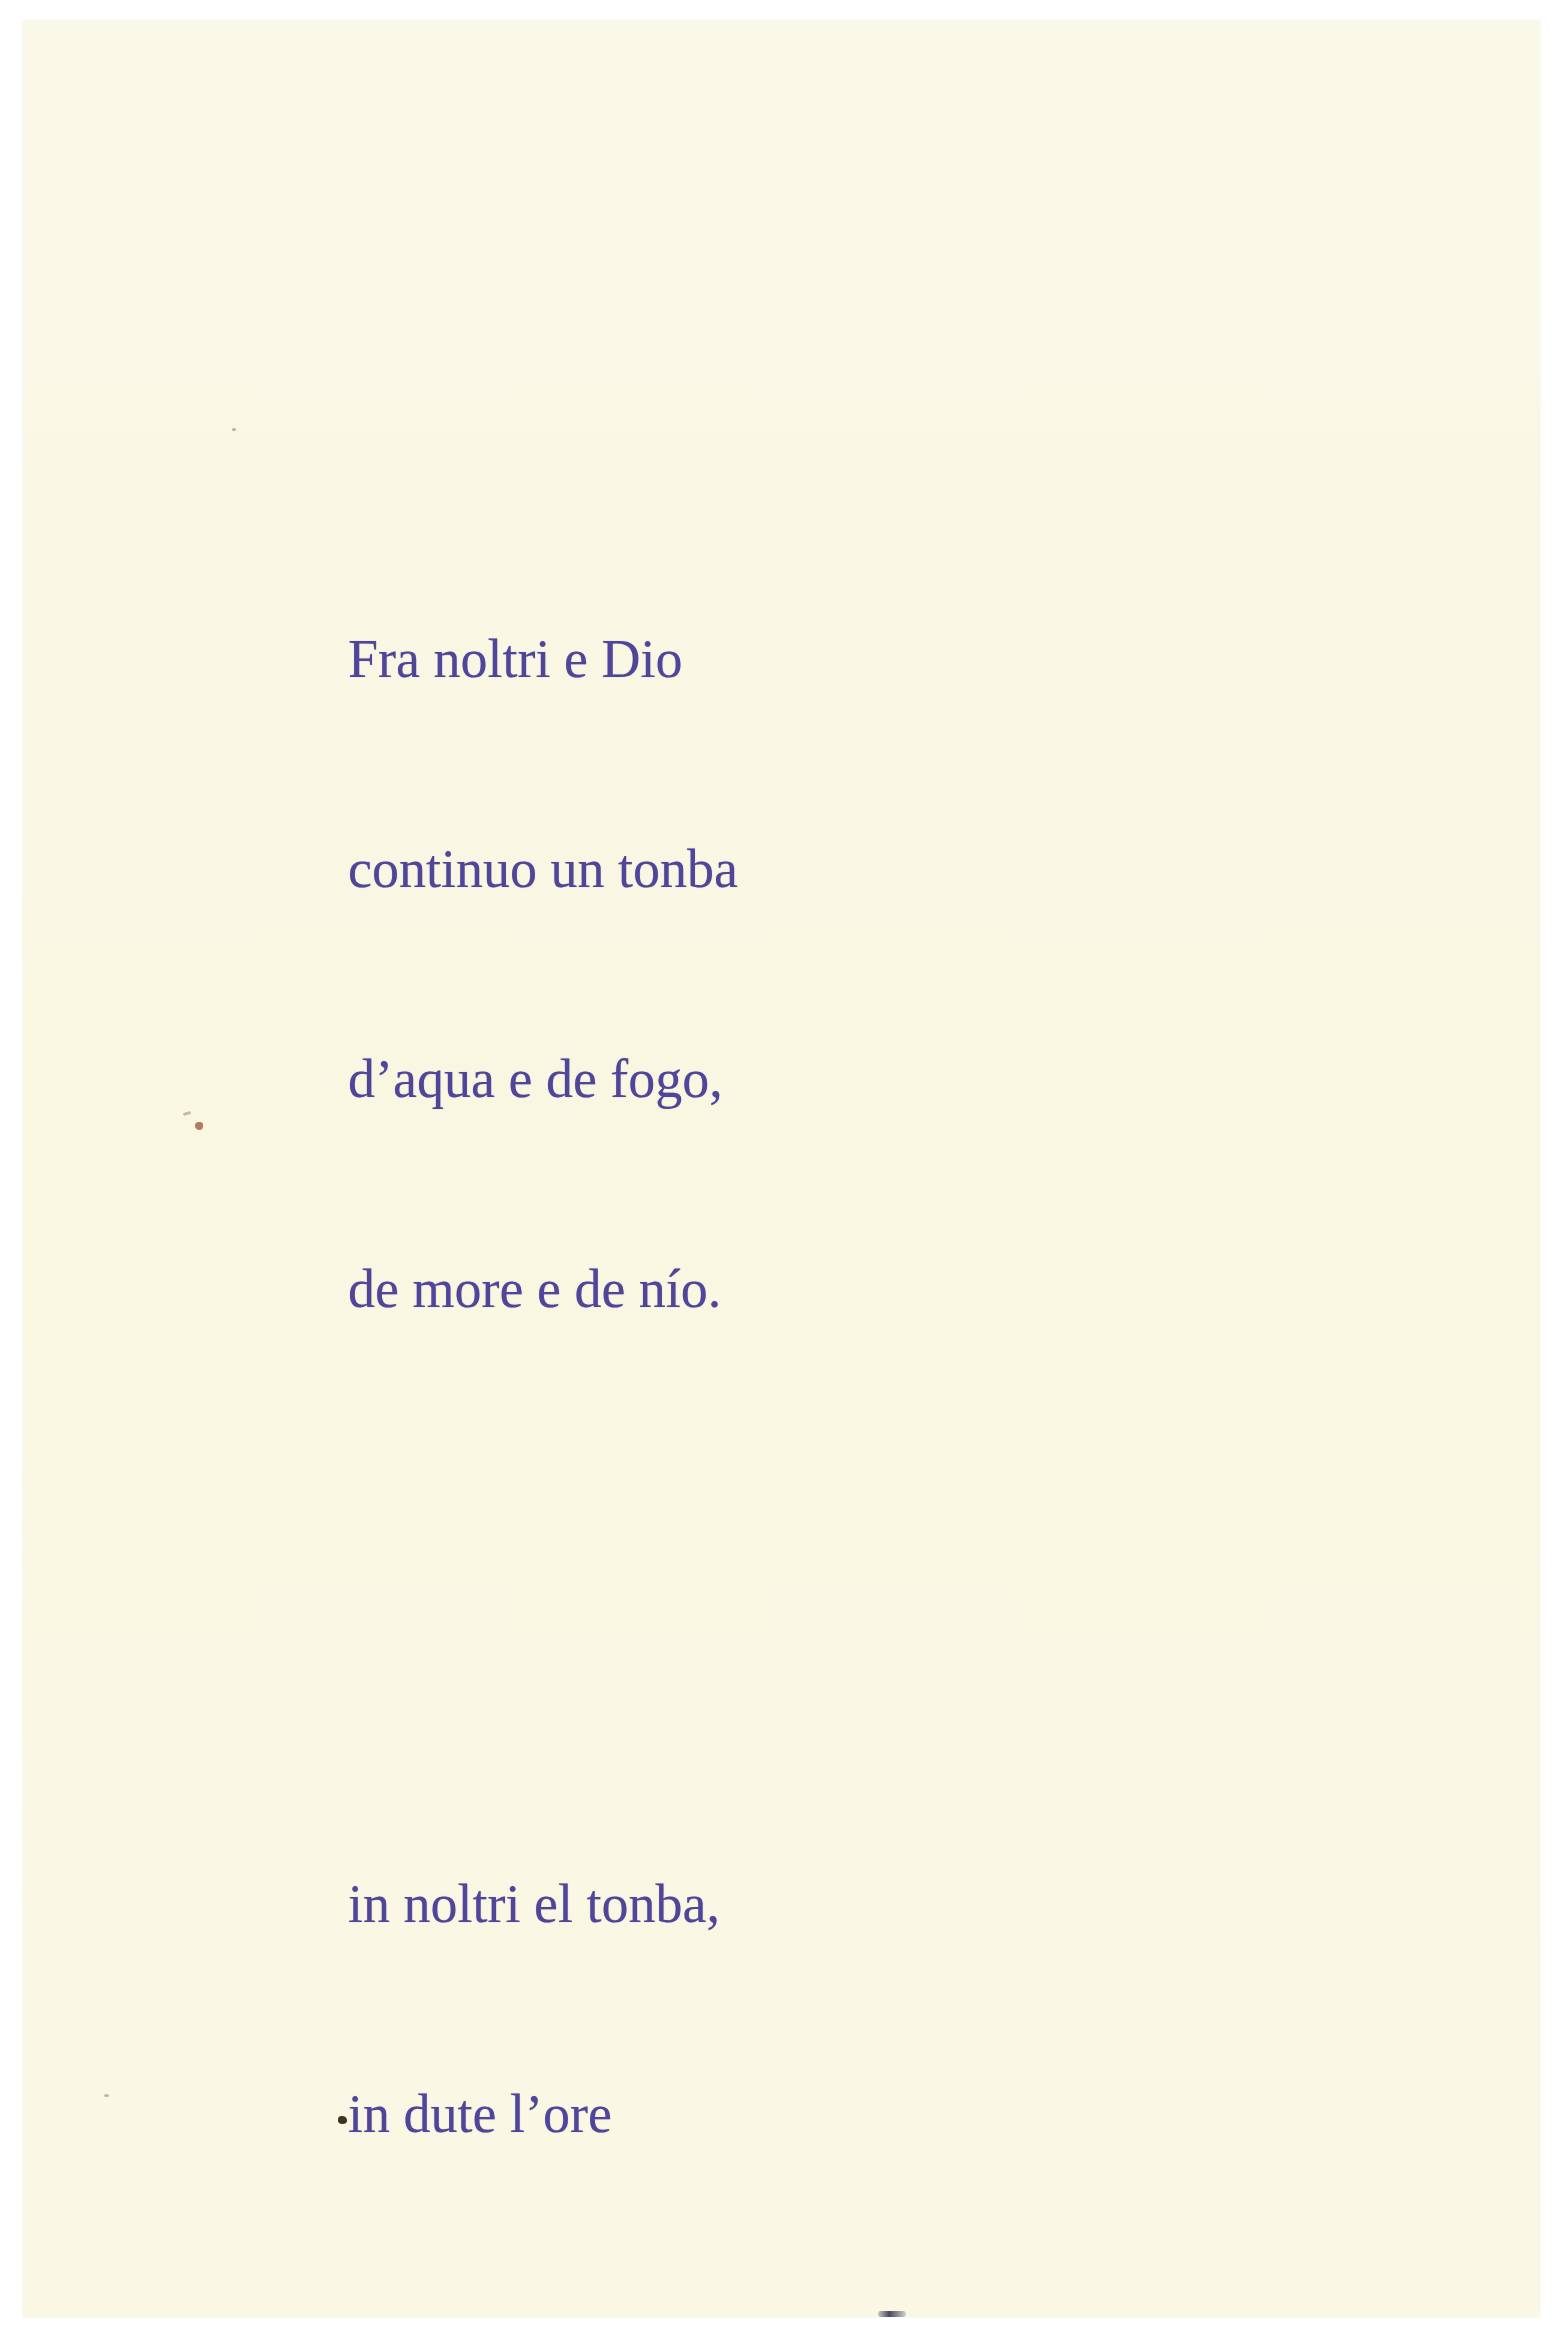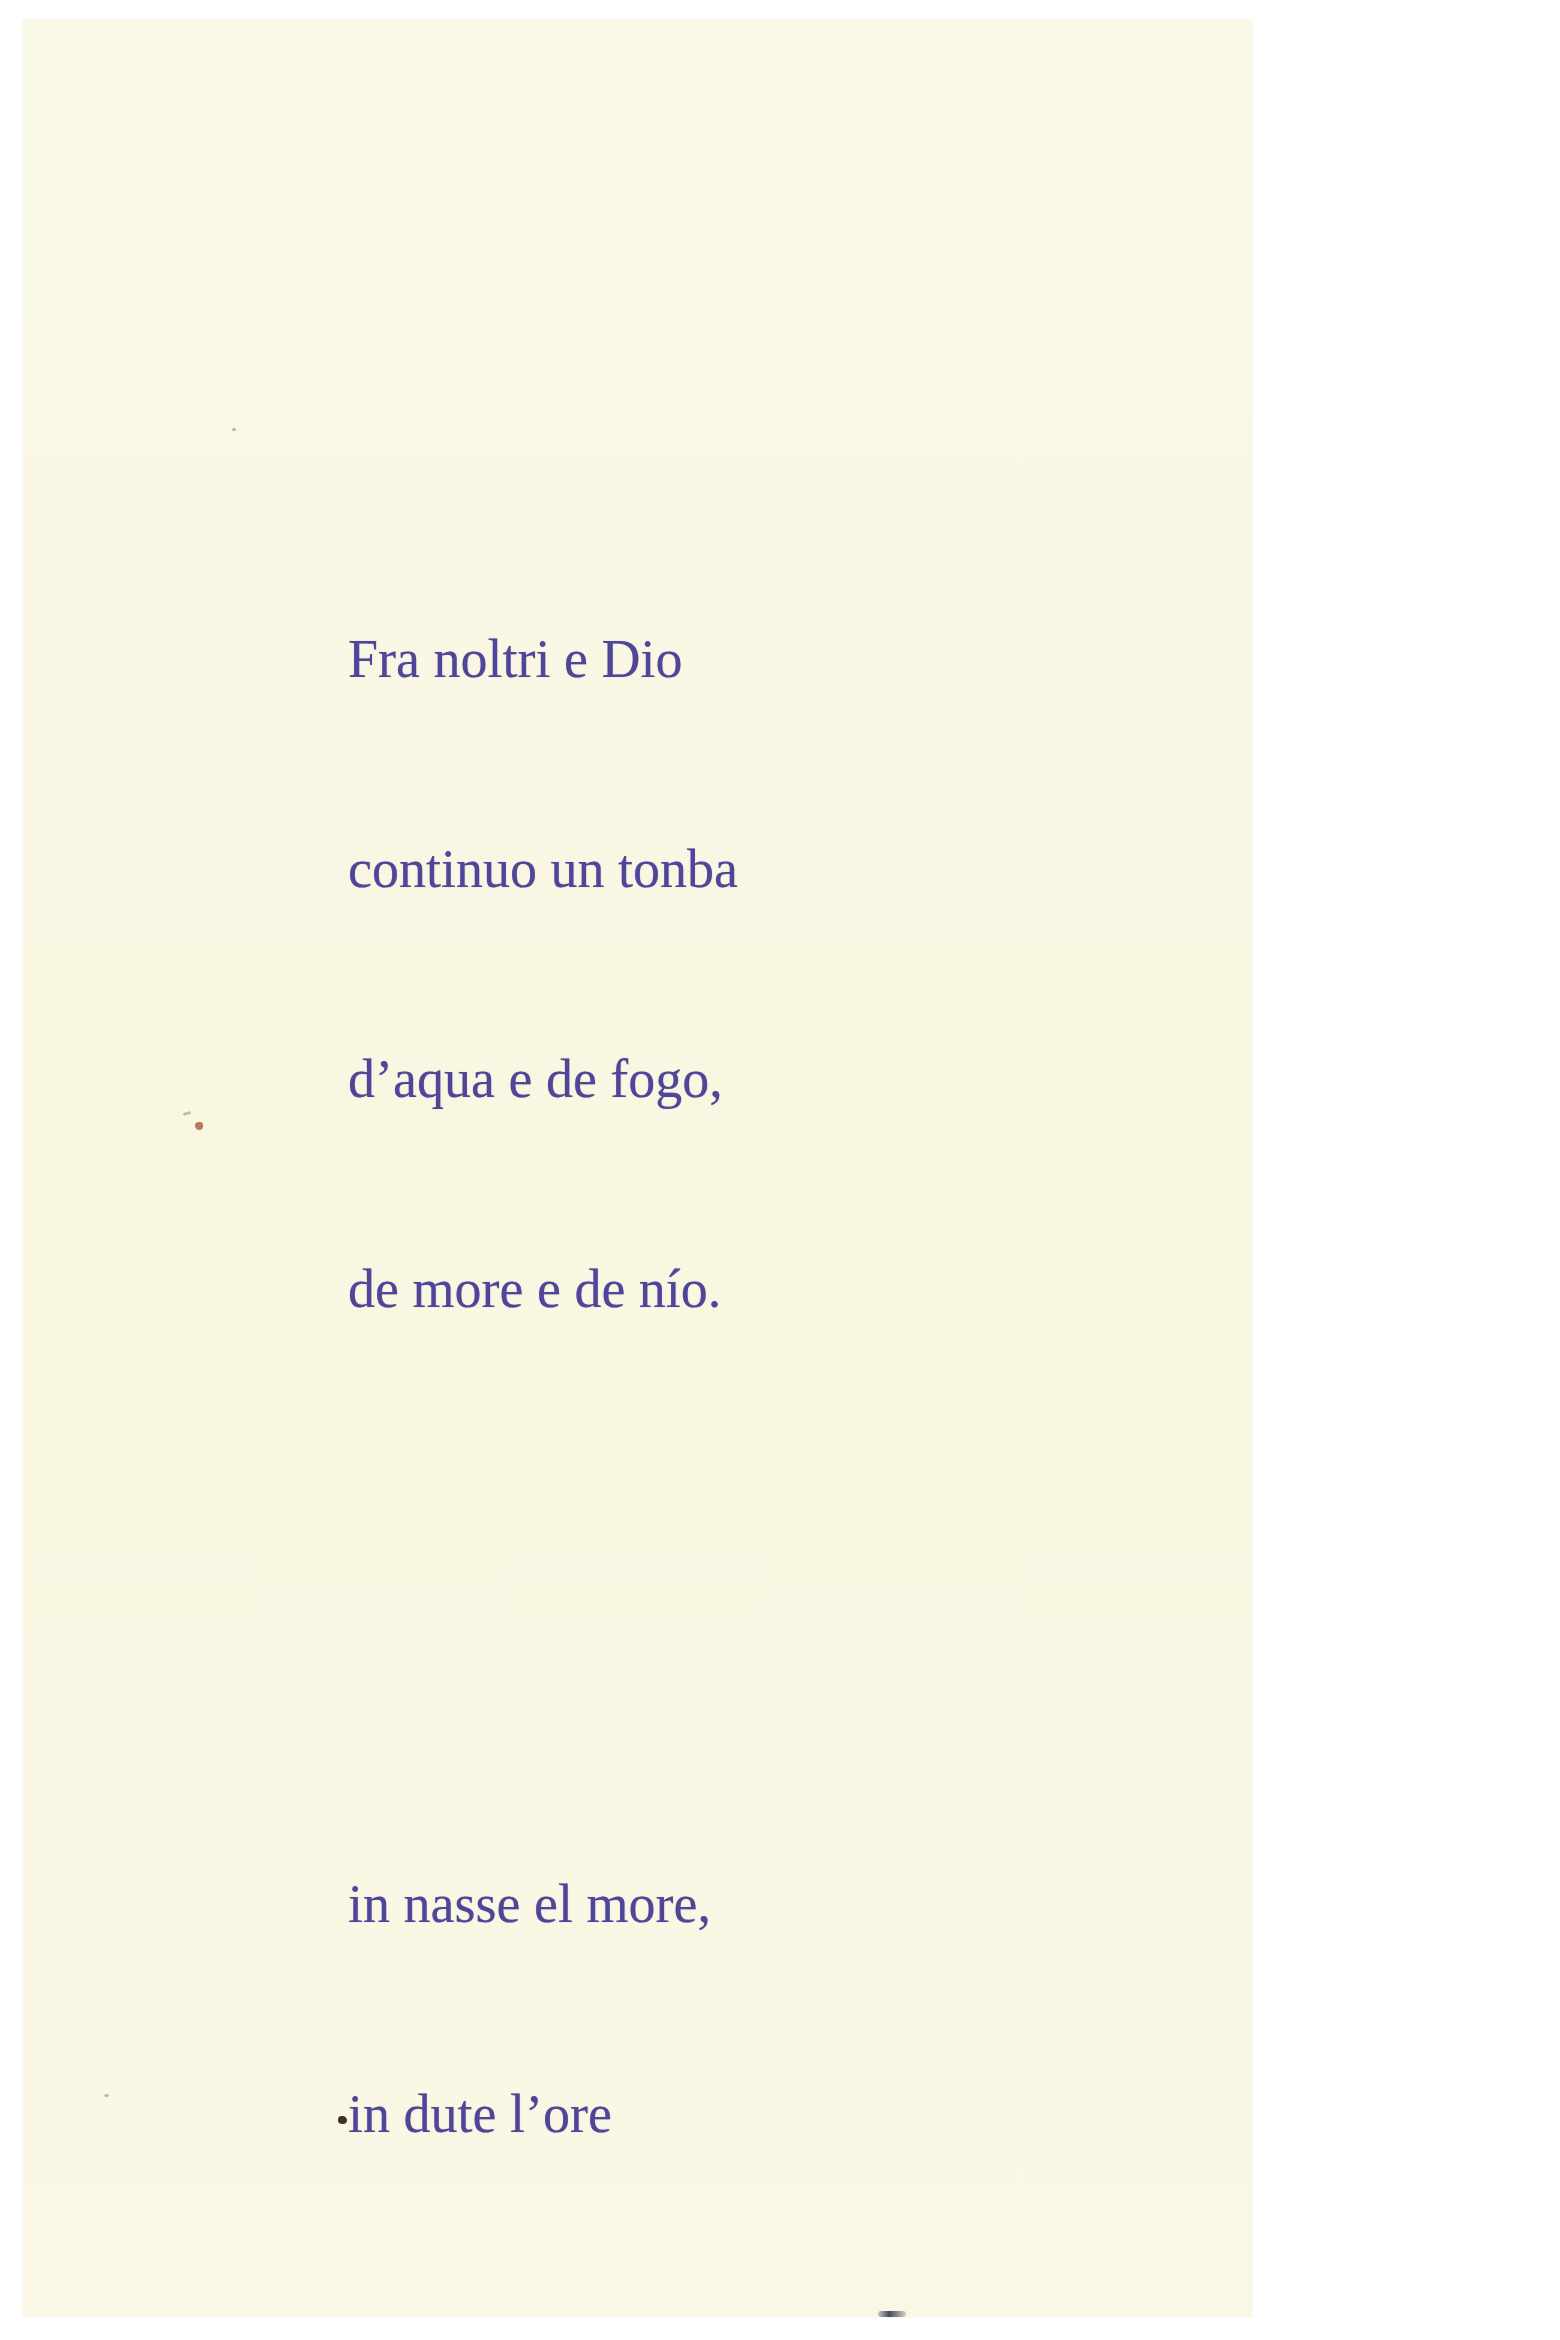--- a/index.html
+++ b/index.html
@@ -9,21 +9,21 @@
     height: 2340px;
     background: #ffffff;
     overflow: hidden;
     font-family: "Liberation Serif", "DejaVu Serif", serif;
   }
 
   .paper {
     position: absolute;
     left: 23px;
     top: 20px;
-    width: 1229px;
+    width: 1517px;
     height: 2297px;
     background: linear-gradient(180deg, #faf8e7 0%, #f9f6e2 45%, #faf7e4 100%);
     box-shadow: 0 0 2px rgba(0,0,0,0.08);
   }
 
   .poem {
     position: absolute;
     left: 325px; 
     top: 254px;  
     color: #4f4699;
@@ -62,21 +62,21 @@
   <div class="poem">
 
     <div class="stanza">
       <div class="line">Fra noltri e Dio</div>
       <div class="line">continuo un tonba</div>
       <div class="line">d’aqua e de fogo,</div>
       <div class="line">de more e de nío.</div>
     </div>
 
     <div class="stanza">
-      <div class="line">in nasse el more,</div>
+      <div class="line">in noltri el tonba,</div>
       <div class="line">in dute l’ore</div>
       
     </div>
 
     
 
     
 
     
 

